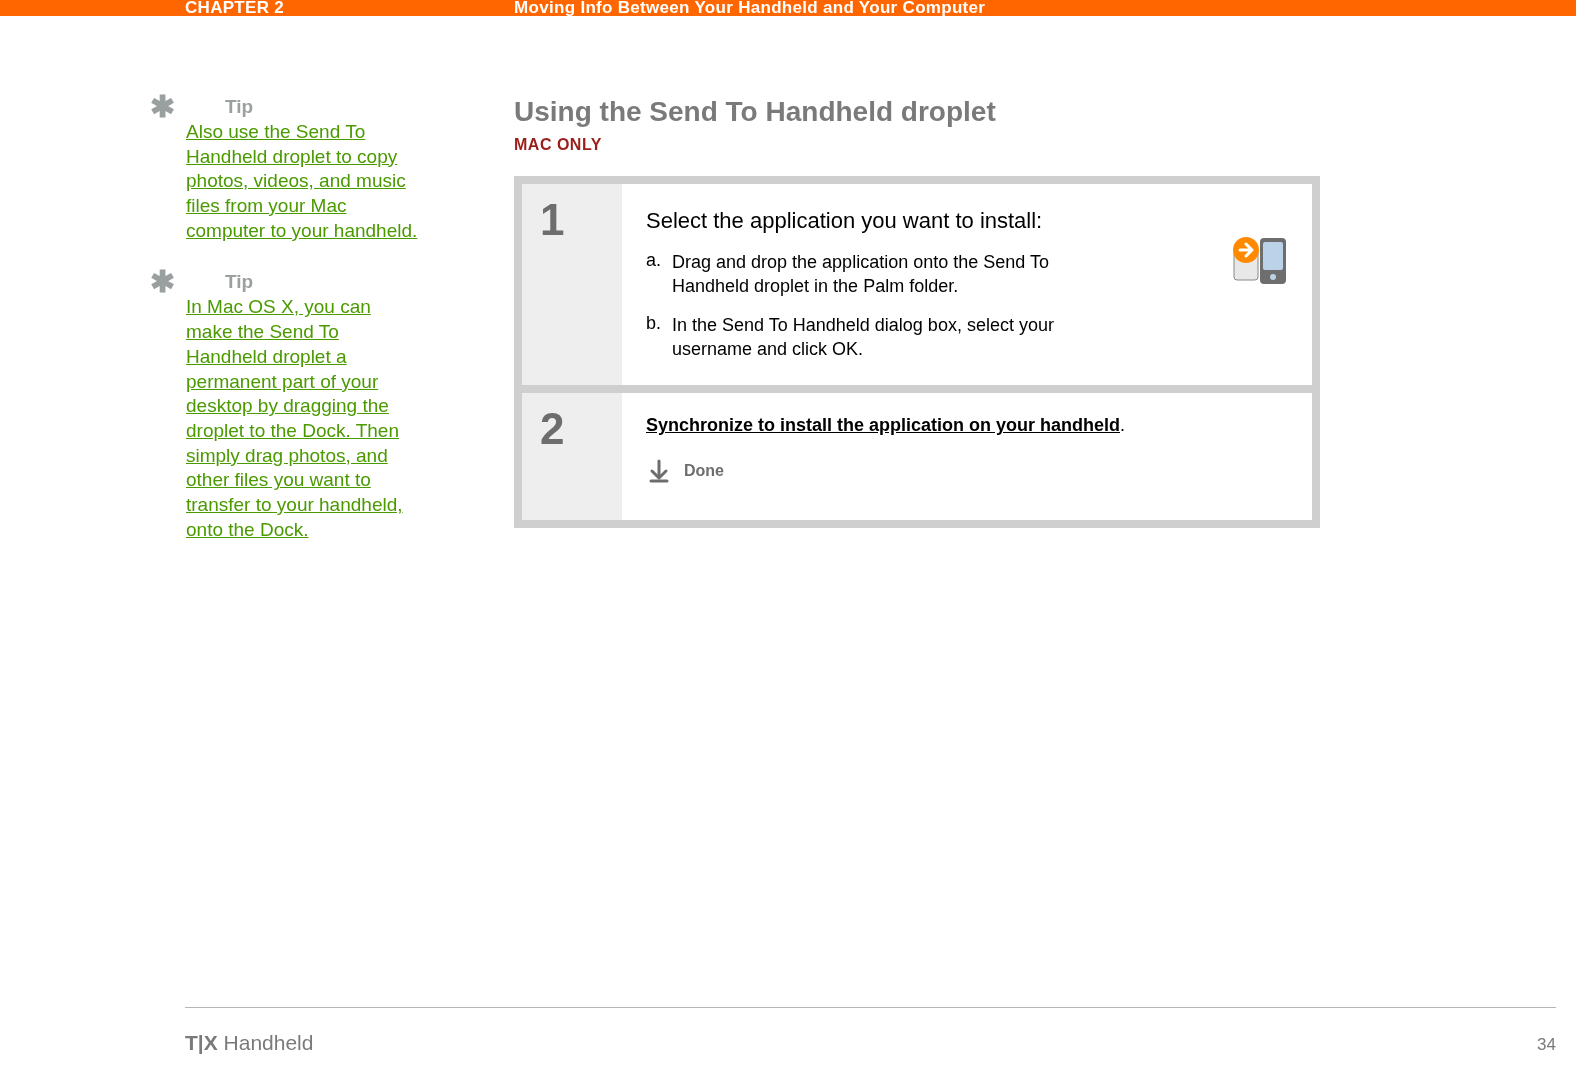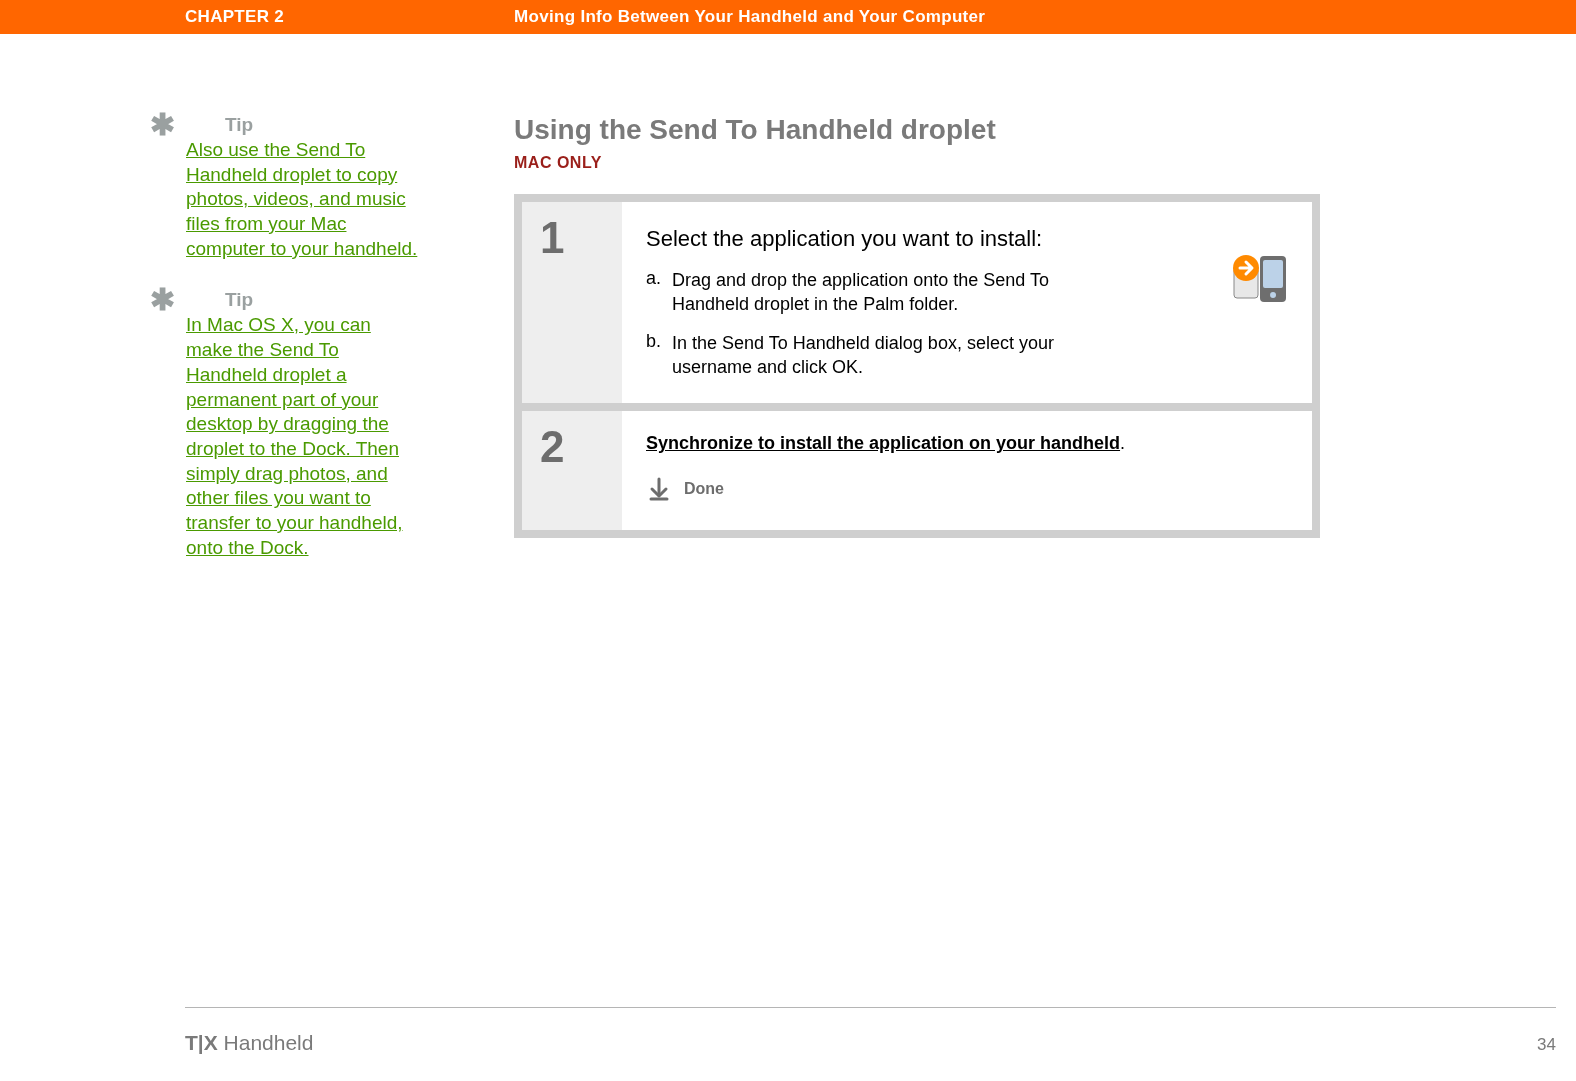--- a/index.html
+++ b/index.html
@@ -10,21 +10,21 @@
     body {
       font-family: "Helvetica Neue", Helvetica, Arial, sans-serif;
       background: #ffffff;
       width: 1576px;
       height: 1081px;
       position: relative;
       overflow: hidden;
     }
     .header-bar {
       background: #ff6600;
-      height: 34px;
+      height: 16px;
       width: 100%;
       display: flex;
       align-items: center;
       color: #ffffff;
       font-weight: 700;
       font-size: 17px;
       letter-spacing: 0.3px;
     }
     .header-chapter {
       margin-left: 185px;
@@ -110,21 +110,21 @@
       line-height: 1;
     }
     .step-body {
       background: #ffffff;
       flex: 1;
       padding: 24px 24px 24px 24px;
       position: relative;
     }
     .step2-body {
       padding-top: 22px;
-      padding-bottom: 28px;
+      padding-bottom: 36px;
     }
     .step-intro {
       color: #000000;
       font-size: 22px;
       margin-bottom: 16px;
     }
     .sub-list {
       font-size: 18px;
       color: #000000;
     }

